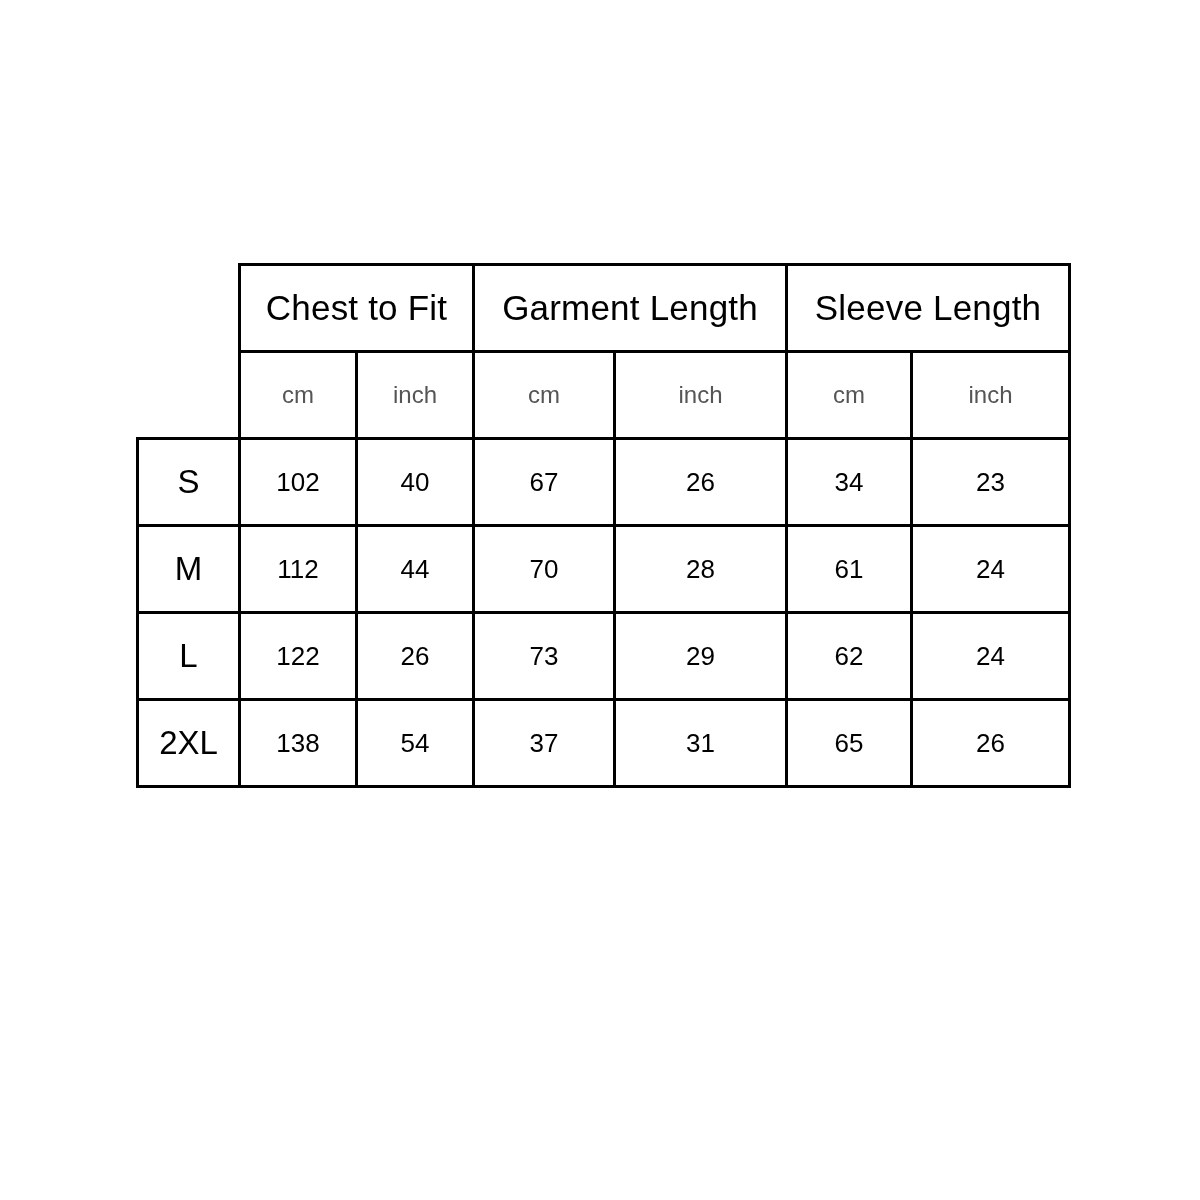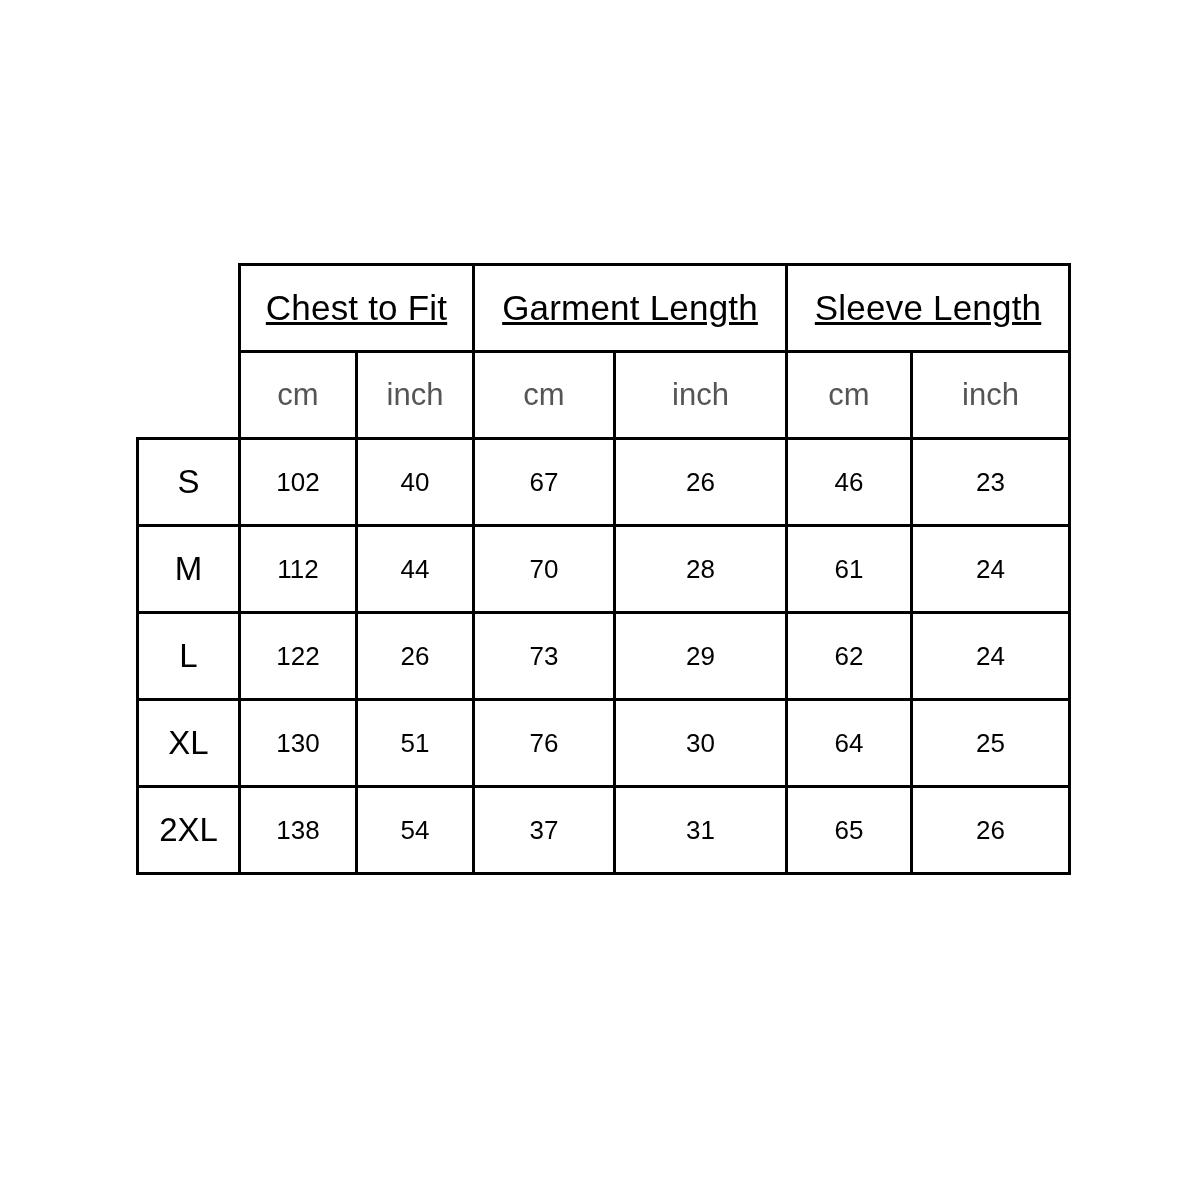--- a/index.html
+++ b/index.html
@@ -53,26 +53,25 @@
   .corner-mid {
     border: 0 !important;
     background: #ffffff;
   }
 
   .group-head {
     height: 84px;
     font-size: 35px;
     font-weight: bold;
     letter-spacing: 0.2px;
-    text-decoration: underline;
   }
 
   .unit-head {
     height: 84px;
-    font-size: 31px;
+    font-size: 24px;
     color: #555555;
   }
 
   .size-cell {
     height: 84px;
     font-size: 33px;
     font-weight: bold;
   }
 
   .value-cell {
@@ -111,21 +110,21 @@
         <td class="unit-head">inch</td>
       </tr>
     </thead>
     <tbody>
       <tr>
         <td class="size-cell">S</td>
         <td class="value-cell">102</td>
         <td class="value-cell">40</td>
         <td class="value-cell">67</td>
         <td class="value-cell">26</td>
-        <td class="value-cell">46</td>
+        <td class="value-cell">34</td>
         <td class="value-cell">23</td>
       </tr>
       <tr>
         <td class="size-cell">M</td>
         <td class="value-cell">112</td>
         <td class="value-cell">44</td>
         <td class="value-cell">70</td>
         <td class="value-cell">28</td>
         <td class="value-cell">61</td>
         <td class="value-cell">24</td>
@@ -133,29 +132,20 @@
       <tr>
         <td class="size-cell">L</td>
         <td class="value-cell">122</td>
         <td class="value-cell">26</td>
         <td class="value-cell">73</td>
         <td class="value-cell">29</td>
         <td class="value-cell">62</td>
         <td class="value-cell">24</td>
       </tr>
       <tr>
-        <td class="size-cell">XL</td>
-        <td class="value-cell">130</td>
-        <td class="value-cell">51</td>
-        <td class="value-cell">76</td>
-        <td class="value-cell">30</td>
-        <td class="value-cell">64</td>
-        <td class="value-cell">25</td>
-      </tr>
-      <tr>
         <td class="size-cell">2XL</td>
         <td class="value-cell">138</td>
         <td class="value-cell">54</td>
         <td class="value-cell">37</td>
         <td class="value-cell">31</td>
         <td class="value-cell">65</td>
         <td class="value-cell">26</td>
       </tr>
     </tbody>
   </table>

